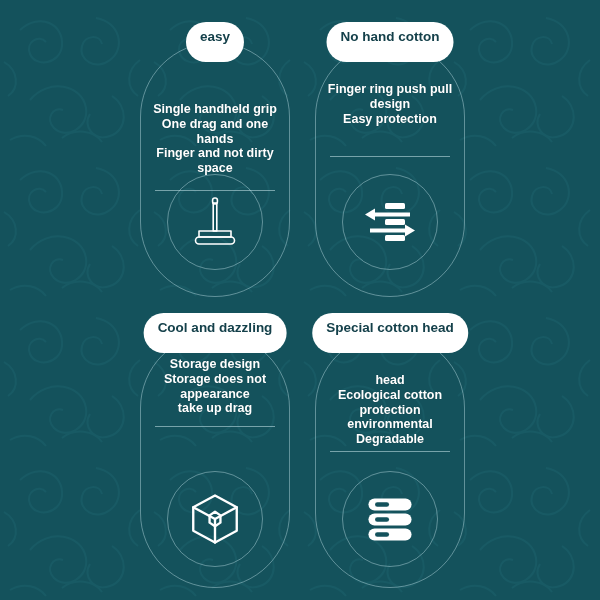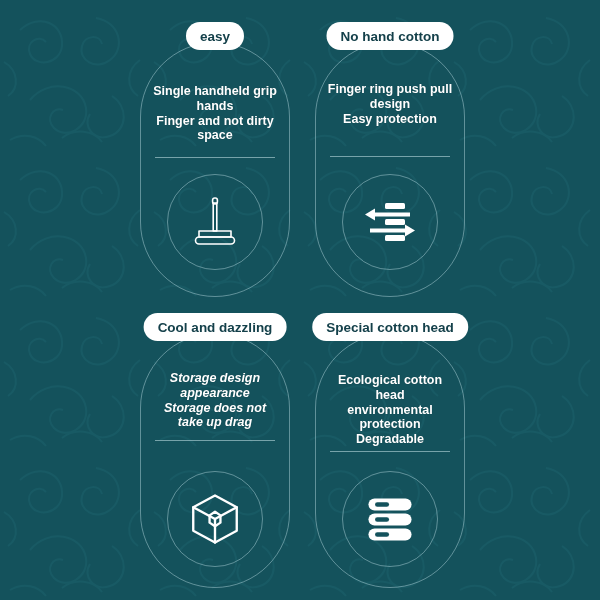--- a/index.html
+++ b/index.html
@@ -47,33 +47,33 @@
   }
 
   .card-badge {
     position: absolute;
     top: 0;
     left: 50%;
     transform: translateX(-50%);
     background: #ffffff;
     color: #14404a;
     border-radius: 20px;
-    height: 28px;
+    height: 40px;
     line-height: 30px;
     padding: 0 14px;
     font-size: 13.5px;
     font-weight: bold;
     white-space: nowrap;
     text-align: center;
     z-index: 3;
   }
 
   .card-body {
     position: absolute;
-    top: 62px;
+    top: 80px;
     left: 8px;
     width: 134px;
     z-index: 2;
   }
 
   .card-lines {
     color: #ffffff;
     font-size: 12.5px;
     font-weight: bold;
     line-height: 1.18;
@@ -118,21 +118,21 @@
   #card-cool-dazzling  { left: 140px; top: 313px; }
   #card-cotton-head    { left: 315px; top: 313px; }
 
   #card-easy .icon-wrap,
   #card-no-hand-washing .icon-wrap { top: 152px; }
   #card-cool-dazzling .icon-wrap,
   #card-cotton-head .icon-wrap     { top: 158px; }
 
   #card-no-hand-washing .card-body,
   #card-cotton-head .card-body { top: 60px; }
-  #card-cool-dazzling .card-body { top: 58px; font-style: italic; }
+  #card-cool-dazzling .card-body { top: 44px; }
   #card-cotton-head .card-divider { margin-top: 4px; }
   #card-cool-dazzling .card-divider { margin-top: 10px; }
   #card-no-hand-washing .card-divider { margin-top: 30px; }
   #card-easy .card-divider { margin-top: 14px; }
 </style>
 </head>
 <body>
 
 <svg id="texture-layer" viewBox="0 0 600 600" preserveAspectRatio="none" aria-hidden="true">
   <defs>
@@ -153,20 +153,21 @@
 </svg>
 
 <div id="feature-grid">
 
   <div class="feature-card" id="card-easy">
     <div class="card-frame"></div>
     <div class="card-badge">easy</div>
     <div class="card-body">
       <div class="card-lines">
         <div>Single handheld grip</div>
+        <div>One drag and one</div>
         <div>hands</div>
         <div>Finger and not dirty</div>
         <div>space</div>
       </div>
       <div class="card-divider"></div>
     </div>
     <div class="icon-wrap">
       <div class="icon-ring"></div>
       <div class="icon-glyph">
         <svg width="64" height="64" viewBox="0 0 64 64" fill="none" stroke="#ffffff" stroke-width="1.6" stroke-linejoin="round" stroke-linecap="round">
@@ -203,22 +204,22 @@
       </div>
     </div>
   </div>
 
   <div class="feature-card" id="card-cool-dazzling">
     <div class="card-frame"></div>
     <div class="card-badge">Cool and dazzling</div>
     <div class="card-body">
       <div class="card-lines">
         <div>Storage design</div>
+        <div>Storage does not</div>
         <div>appearance</div>
-        <div>Storage does not</div>
         <div>take up drag</div>
       </div>
       <div class="card-divider"></div>
     </div>
     <div class="icon-wrap">
       <div class="icon-ring"></div>
       <div class="icon-glyph">
         <svg width="58" height="58" viewBox="0 0 64 64" fill="none" stroke="#ffffff" stroke-width="2.6" stroke-linejoin="round" stroke-linecap="round">
           <path d="M32 6 L56 19 L56 45 L32 58 L8 45 L8 19 Z"></path>
           <path d="M8 19 L32 32 L56 19"></path>
@@ -227,24 +228,24 @@
         </svg>
       </div>
     </div>
   </div>
 
   <div class="feature-card" id="card-cotton-head">
     <div class="card-frame"></div>
     <div class="card-badge">Special cotton head</div>
     <div class="card-body">
       <div class="card-lines">
+        <div>head</div>
         <div>Ecological cotton</div>
-        <div>head</div>
+        <div>protection</div>
         <div>environmental</div>
-        <div>protection</div>
         <div>Degradable</div>
       </div>
       <div class="card-divider"></div>
     </div>
     <div class="icon-wrap">
       <div class="icon-ring"></div>
       <div class="icon-glyph">
         <svg width="60" height="60" viewBox="0 0 64 64">
           <g fill="#ffffff">
             <rect x="9" y="10" width="46" height="13" rx="6.5"></rect>

